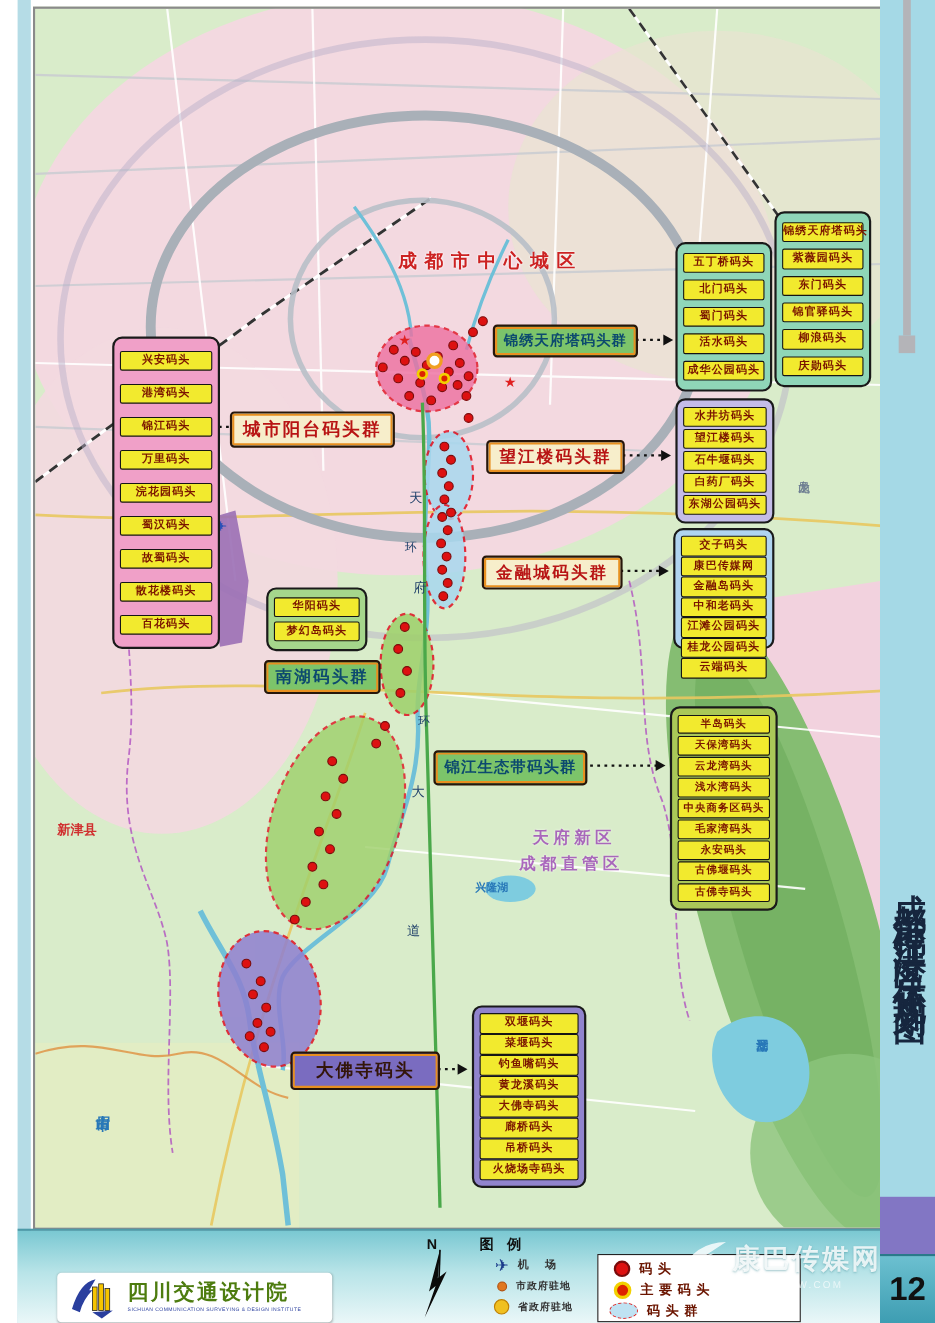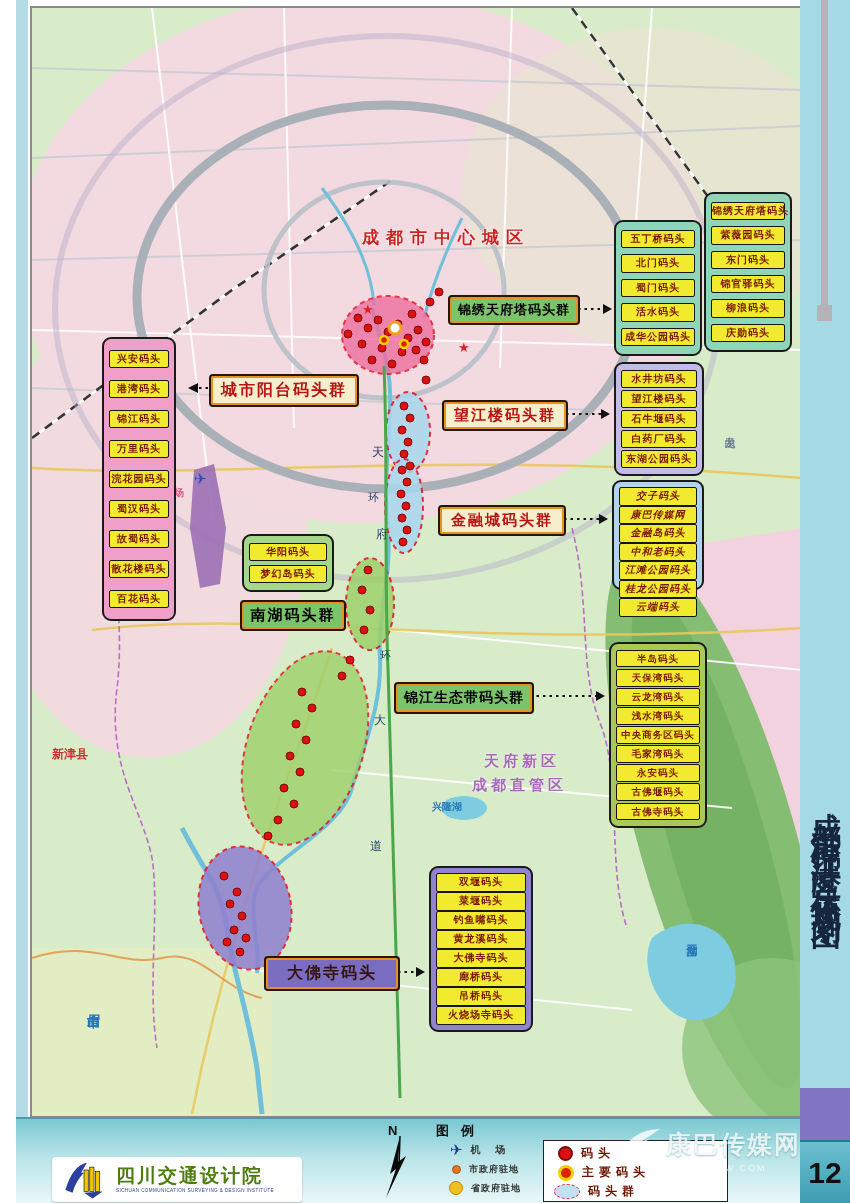--- a/index.html
+++ b/index.html
@@ -10,21 +10,21 @@
   .left-strip{position:absolute;left:16px;top:0;width:12px;height:1203px;background:#b5dce6;}
 
   
   .map{position:absolute;left:30px;top:6px;width:770px;height:1108px;border:2px solid #8a8a8a;background:#d9ecca;overflow:hidden;}
   .map svg.base{position:absolute;left:0;top:0;}
 
   
   .group-label{position:absolute;display:flex;align-items:center;justify-content:center;
     border:2px solid #26160a;box-shadow:inset 0 0 0 2px #e89020;border-radius:4px;
     font-weight:bold;letter-spacing:2px;color:#b81414;background:#f7eecb;z-index:30;white-space:nowrap;}
-  .group-label.green{background:#7cc46a;color:#000000;}
+  .group-label.green{background:#7cc46a;color:#0c4a6e;}
   .group-label.purple{background:#7a6cc0;color:#33150a;}
 
   
   .dock-list{position:absolute;border:2px solid #1a1a1a;border-radius:9px;padding:5px;
     display:flex;flex-direction:column;justify-content:space-around;z-index:25;box-sizing:border-box;}
   .dock-item{background:#f2ea2e;border:1.5px solid #151515;border-radius:2px;color:#7a1500;
     font-weight:bold;font-size:10px;text-align:center;padding:1px 0;white-space:nowrap;letter-spacing:1px;line-height:1.45;}
   .dl-pink{background:#f0a0c8;}
   .dl-teal{background:#8fd6b8;}
   .dl-lav{background:#c4bce8;}
@@ -242,21 +242,21 @@
       <g fill="#111">
         <polygon points="156,380 166,375 166,385"></polygon>
         <polygon points="580,301 571,296 571,306"></polygon>
         <polygon points="578,406 569,401 569,411"></polygon>
         <polygon points="576,511 567,506 567,516"></polygon>
         <polygon points="573,688 564,683 564,693"></polygon>
         <polygon points="393,964 384,959 384,969"></polygon>
       </g>
     </svg>
 
-    <div class="dock-list dl-pink" style="left:70px;top:298px;width:74px;height:284px;margin-top:31px;">
+    <div class="dock-list dl-pink" style="left:70px;top:298px;width:98px;height:284px;">
         <div class="dock-item">兴安码头</div>
         <div class="dock-item">港湾码头</div>
         <div class="dock-item">锦江码头</div>
         <div class="dock-item">万里码头</div>
         <div class="dock-item">浣花园码头</div>
         <div class="dock-item">蜀汉码头</div>
         <div class="dock-item">故蜀码头</div>
         <div class="dock-item">散花楼码头</div>
         <div class="dock-item">百花码头</div>
       </div>
@@ -275,21 +275,21 @@
         <div class="dock-item">东湖公园码头</div>
       </div>
     <div class="dock-list dl-teal" style="left:672px;top:184px;width:88px;height:160px;">
         <div class="dock-item">锦绣天府塔码头</div>
         <div class="dock-item">紫薇园码头</div>
         <div class="dock-item">东门码头</div>
         <div class="dock-item">锦官驿码头</div>
         <div class="dock-item">柳浪码头</div>
         <div class="dock-item">庆勋码头</div>
       </div>
-    <div class="dock-list dl-blue" style="left:580px;top:472px;width:92px;height:110px;font-style:italic;">
+    <div class="dock-list dl-blue" style="left:580px;top:472px;width:92px;height:110px;">
         <div class="dock-item">交子码头</div>
         <div class="dock-item">康巴传媒网</div>
         <div class="dock-item">金融岛码头</div>
         <div class="dock-item">中和老码头</div>
         <div class="dock-item">江滩公园码头</div>
         <div class="dock-item">桂龙公园码头</div>
         <div class="dock-item">云端码头</div>
       </div>
     <div class="dock-list dl-green" style="left:210px;top:526px;width:92px;height:58px;">
         <div class="dock-item">华阳码头</div>
@@ -299,21 +299,21 @@
         <div class="dock-item">半岛码头</div>
         <div class="dock-item">天保湾码头</div>
         <div class="dock-item">云龙湾码头</div>
         <div class="dock-item">浅水湾码头</div>
         <div class="dock-item">中央商务区码头</div>
         <div class="dock-item">毛家湾码头</div>
         <div class="dock-item">永安码头</div>
         <div class="dock-item">古佛堰码头</div>
         <div class="dock-item">古佛寺码头</div>
       </div>
-    <div class="dock-list dl-purple" style="left:397px;top:858px;width:104px;height:166px;">
+    <div class="dock-list dl-purple" style="left:397px;top:906px;width:104px;height:166px;">
         <div class="dock-item">双堰码头</div>
         <div class="dock-item">菜堰码头</div>
         <div class="dock-item">钓鱼嘴码头</div>
         <div class="dock-item">黄龙溪码头</div>
         <div class="dock-item">大佛寺码头</div>
         <div class="dock-item">廊桥码头</div>
         <div class="dock-item">吊桥码头</div>
         <div class="dock-item">火烧场寺码头</div>
       </div>
 

